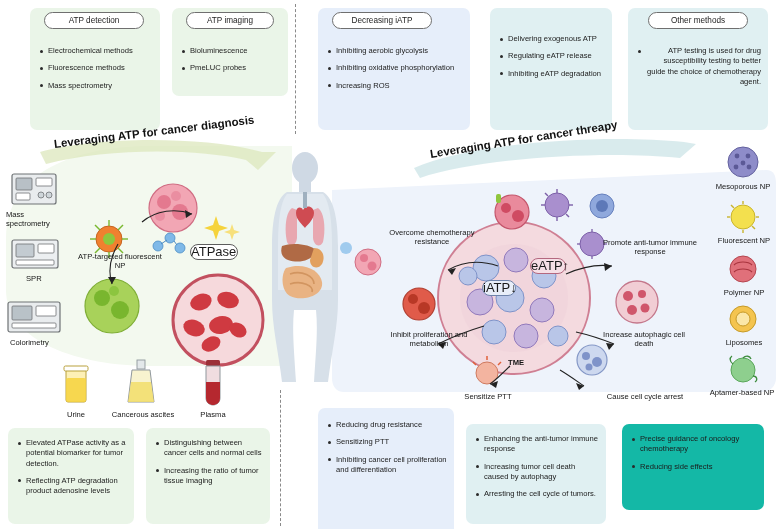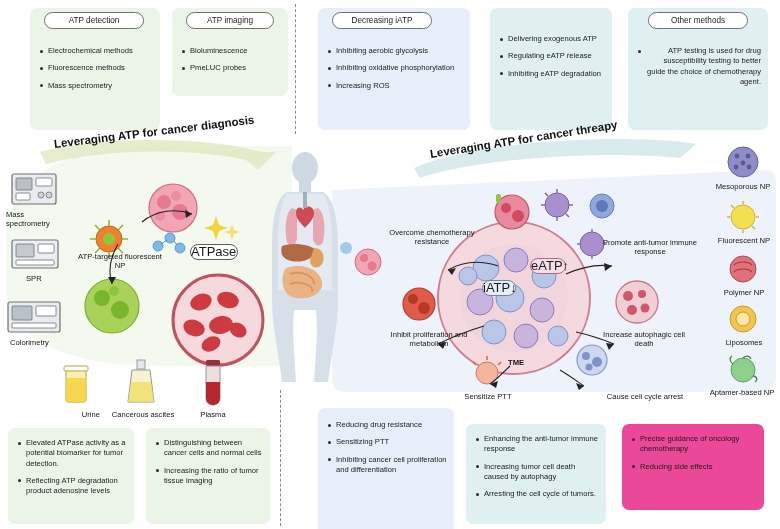--- a/index.html
+++ b/index.html
@@ -256,21 +256,21 @@
     <polygon points="112,14 105,10 106,18" fill="#222"></polygon>
     <path d="M38,44 C30,58 28,72 32,84" stroke="#222" stroke-width="1.1" fill="none"></path>
     <polygon points="32,84 28,77 36,77" fill="#222"></polygon>
   </svg>
 
   <svg style="position:absolute;left:58px;top:364px;" width="36" height="44">
     <rect x="8" y="4" width="20" height="34" rx="2" fill="#fdf0b6" stroke="#b9a13c" stroke-width="1"></rect>
     <rect x="8" y="14" width="20" height="24" rx="2" fill="#f6d23d" opacity="0.85"></rect>
     <rect x="6" y="2" width="24" height="5" rx="1.5" fill="#ffffff" stroke="#b9a13c" stroke-width="1"></rect>
   </svg>
-  <div class="lbl c" style="left:52px;top:410px;width:48px;text-align:right;">Urine</div>
+  <div class="lbl c" style="left:52px;top:410px;width:48px;">Urine</div>
 
   <svg style="position:absolute;left:122px;top:358px;" width="40" height="50">
     <rect x="15" y="2" width="8" height="9" fill="#e3e8ea" stroke="#8f979c" stroke-width="0.9"></rect>
     <path d="M10,12 L28,12 L32,44 L6,44 Z" fill="#f8f3cf" stroke="#8f979c" stroke-width="1"></path>
     <path d="M9,24 L29,24 L32,44 L6,44 Z" fill="#f2dd6a" opacity="0.85"></path>
   </svg>
   <div class="lbl c" style="left:108px;top:410px;width:70px;">Cancerous ascites</div>
 
   <svg style="position:absolute;left:196px;top:358px;" width="34" height="50">
     <rect x="10" y="2" width="14" height="6" rx="1.5" fill="#9c2f37"></rect>
@@ -490,20 +490,20 @@
   </div>
 
   <div class="card" style="left:466px;top:424px;width:140px;height:100px;background:#e0f0f2;">
     <ul class="bullets" style="margin-top:4px;">
       <li>Enhancing the anti-tumor immune response</li>
       <li>Increasing tumor cell death caused by autophagy</li>
       <li>Arresting the cell cycle of tumors.</li>
     </ul>
   </div>
 
-  <div class="card" style="left:622px;top:424px;width:142px;height:86px;background:#ec4899;">
+  <div class="card" style="left:622px;top:424px;width:142px;height:86px;background:#14b8a6;">
     <ul class="bullets" style="margin-top:4px;">
       <li>Precise guidance of oncology chemotherapy</li>
       <li>Reducing side effects</li>
     </ul>
   </div>
 
 </div>
 
 </body></html>

